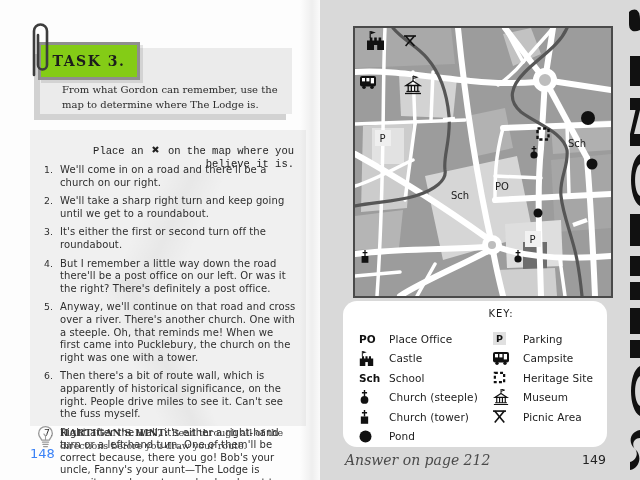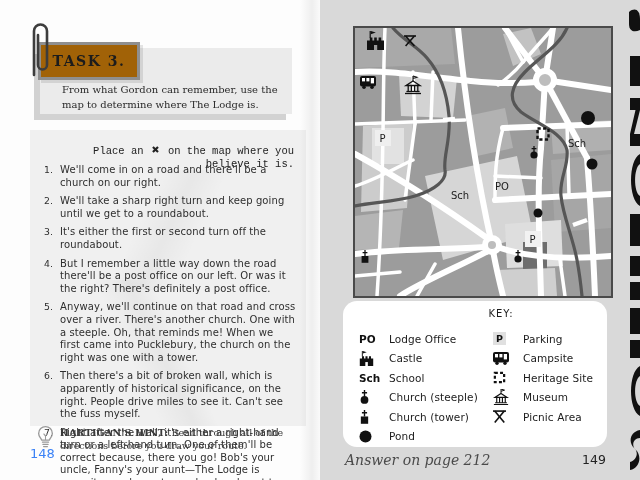--- a/index.html
+++ b/index.html
@@ -7,21 +7,21 @@
           font-family:"DejaVu Sans",sans-serif;}
   
   #left-page{position:absolute;left:0;top:0;width:320px;height:480px;background:#fdfdfd;}
   #gutter{position:absolute;left:300px;top:0;width:22px;height:480px;
           background:linear-gradient(to right,rgba(0,0,0,0) 0%,rgba(0,0,0,.06) 55%,rgba(0,0,0,0) 100%);}
   #right-page{position:absolute;left:320px;top:0;width:320px;height:480px;background:#d9d9d9;}
 
   
   #task-desc-card{position:absolute;left:40px;top:48px;width:252px;height:66px;background:#ebebeb;
                   box-shadow:-6px 6px 0 #d2d2d2;}
-  #task-label-box{position:absolute;left:38px;top:42px;width:96px;height:32px;background:#a16207;
+  #task-label-box{position:absolute;left:38px;top:42px;width:96px;height:32px;background:#84cc16;
                   border:3px solid #8f8f8f;box-shadow:3px 3px 0 rgba(0,0,0,.10);
                   display:flex;align-items:center;justify-content:center;}
   #task-label{font-family:"DejaVu Serif",serif;font-weight:bold;font-size:14px;letter-spacing:1.5px;color:#1c1c1c;}
   #paperclip{position:absolute;left:27px;top:17px;}
   #task-desc{position:absolute;left:62px;top:82px;width:232px;
              font-family:"DejaVu Serif",serif;font-size:10px;line-height:15px;color:#2a2a2a;}
 
   
   #directions-panel{position:absolute;left:30px;top:130px;width:276px;height:296px;background:#f0f0f0;}
   .crease{position:absolute;pointer-events:none;}
@@ -116,21 +116,21 @@
         <div class="dir-row">
           <span class="dir-num">4.</span>
           <span class="dir-text">But I remember a little way down the road there'll be a post office on our left. Or was it the right? There's definitely a post office.</span>
         </div>
         <div class="dir-row">
           <span class="dir-num">5.</span>
           <span class="dir-text">Anyway, we'll continue on that road and cross over a river. There's another church. One with a steeple. Oh, that reminds me! When we first came into Pucklebury, the church on the right was one with a tower.</span>
         </div>
         <div class="dir-row">
           <span class="dir-num">6.</span>
-          <span class="dir-text">Then there's a bit of broken wall, which is apparently of historical significance, on the right. People drive miles to see it. Can't see the fuss myself.</span>
+          <span class="dir-text">Then there's a bit of route wall, which is apparently of historical significance, on the right. People drive miles to see it. Can't see the fuss myself.</span>
         </div>
         <div class="dir-row">
           <span class="dir-num">7.</span>
           <span class="dir-text">Right after the wall, it's either a right-hand turn or a left-hand turn. One of them'll be correct because, there you go! Bob's your uncle, Fanny's your aunt—The Lodge is opposite an elementary school and next to a pond. How's that for memory!</span>
         </div>
       </div>
     </div>
 
     <div id="hint-row">
       <span id="hint-icon">
@@ -288,21 +288,21 @@
         </g>
       </svg>
     </div>
 
     <div id="key-box">
       <div id="key-title">KEY:</div>
 
       <div id="key-col-left" class="key-col">
         <div class="key-row">
           <span class="key-sym">PO</span>
-          <span class="key-label">Lodge Office</span>
+          <span class="key-label">Place Office</span>
         </div>
         <div class="key-row">
           <span class="key-sym">
             <svg width="15" height="15" viewBox="0 0 17 19" fill="#111">
               <rect x="2.6" y="0" width="1.2" height="7"></rect>
                 <path d="M3.8,0 l5,1.6 -5,1.6 Z"></path>
               <path d="M0,19 V9.5 h2.8 V6.5 h2.6 V9.5 h1.8 V6.5 h2.6 V9.5 h1.8 V6.5 h2.6 V9.5 H17 V19 Z"></path>
               <rect x="7" y="14" width="3.2" height="5" fill="#fff"></rect>
             </svg>
           </span>

